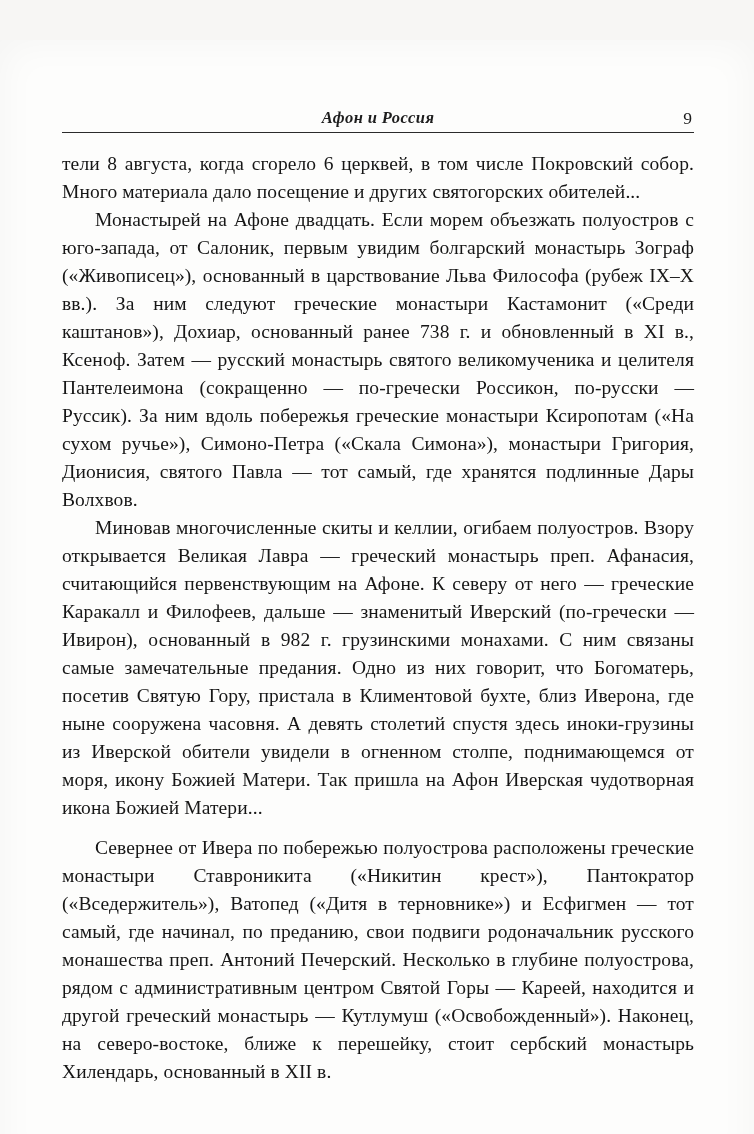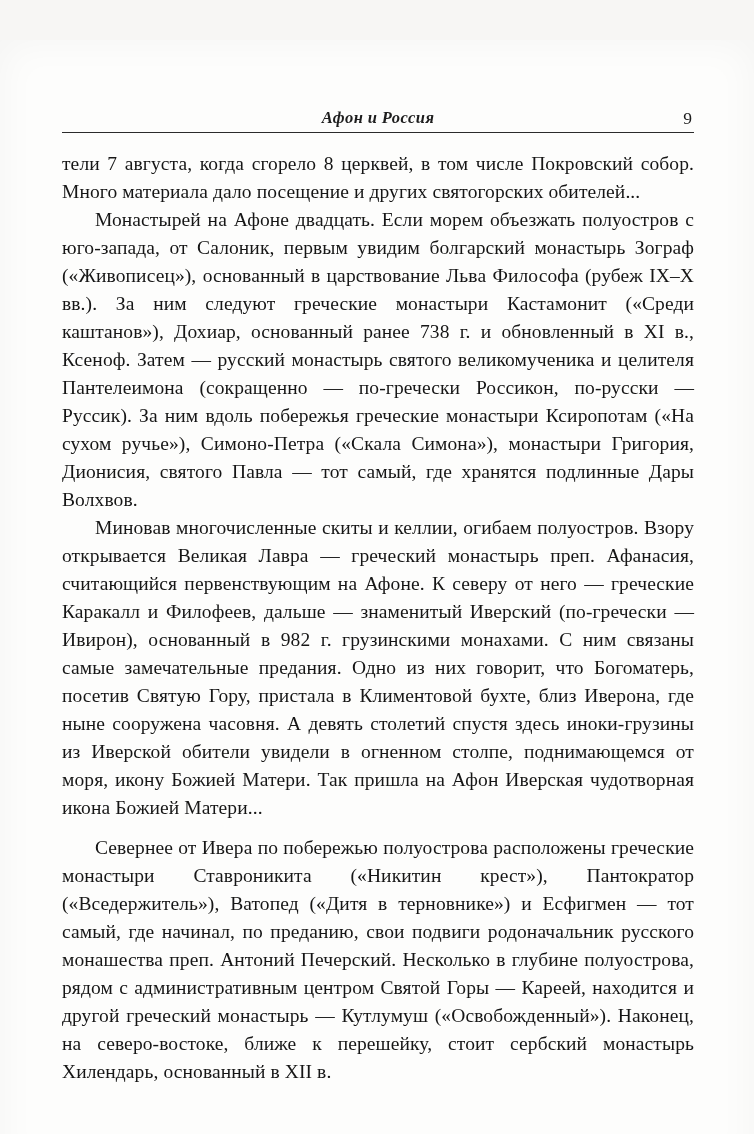--- a/index.html
+++ b/index.html
@@ -72,20 +72,20 @@
 
 <div class="page">
   <div class="content">
 
     <div class="header">
       <span class="running-title">Афон и Россия</span>
       <span class="page-number">9</span>
     </div>
 
     <div class="body-text">
-      <p class="no-indent">тели 7 августа, когда сгорело 8 церквей, в том числе Покровский собор. Много материала дало посещение и других святогорских обителей...</p>
+      <p class="no-indent">тели 8 августа, когда сгорело 6 церквей, в том числе Покровский собор. Много материала дало посещение и других святогорских обителей...</p>
       <p>Монастырей на Афоне двадцать. Если морем объезжать полуостров с юго-запада, от Салоник, первым увидим болгарский монастырь Зограф («Живописец»), основанный в царствование Льва Философа (рубеж IX–X вв.). За ним следуют греческие монастыри Кастамонит («Среди каштанов»), Дохиар, основанный ранее 738 г. и обновленный в XI в., Ксеноф. Затем — русский монастырь святого великомученика и целителя Пантелеимона (сокращенно — по-гречески Россикон, по-русски — Руссик). За ним вдоль побережья греческие монастыри Ксиропотам («На сухом ручье»), Симоно-Петра («Скала Симона»), монастыри Григория, Дионисия, святого Павла — тот самый, где хранятся подлинные Дары Волхвов.</p>
       <p>Миновав многочисленные скиты и келлии, огибаем полуостров. Взору открывается Великая Лавра — греческий монастырь преп. Афанасия, считающийся первенствующим на Афоне. К северу от него — греческие Каракалл и Филофеев, дальше — знаменитый Иверский (по-гречески — Ивирон), основанный в 982 г. грузинскими монахами. С ним связаны самые замечательные предания. Одно из них говорит, что Богоматерь, посетив Святую Гору, пристала в Климентовой бухте, близ Иверона, где ныне сооружена часовня. А девять столетий спустя здесь иноки-грузины из Иверской обители увидели в огненном столпе, поднимающемся от моря, икону Божией Матери. Так пришла на Афон Иверская чудотворная икона Божией Матери...</p>
       <p class="gap-before">Севернее от Ивера по побережью полуострова расположены греческие монастыри Ставроникита («Никитин крест»), Пантократор («Вседержитель»), Ватопед («Дитя в терновнике») и Есфигмен — тот самый, где начинал, по преданию, свои подвиги родоначальник русского монашества преп. Антоний Печерский. Несколько в глубине полуострова, рядом с административным центром Святой Горы — Кареей, находится и другой греческий монастырь — Кутлумуш («Освобожденный»). Наконец, на северо-востоке, ближе к перешейку, стоит сербский монастырь Хилендарь, основанный в XII в.</p>
     </div>
 
   </div>
 </div>
 
 </body></html>

